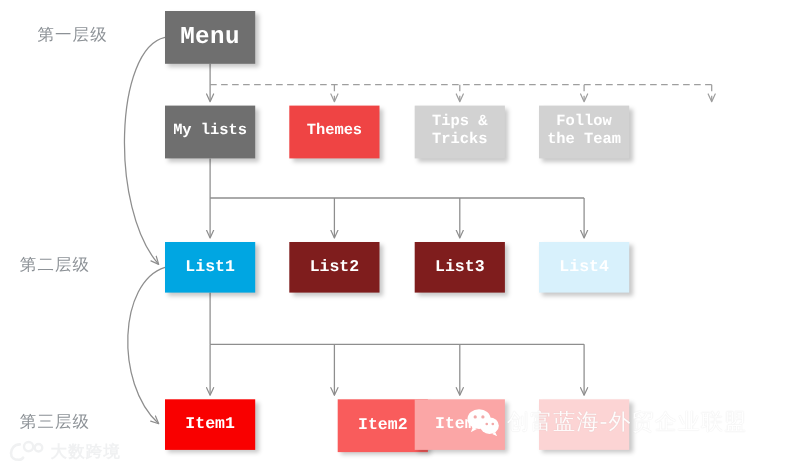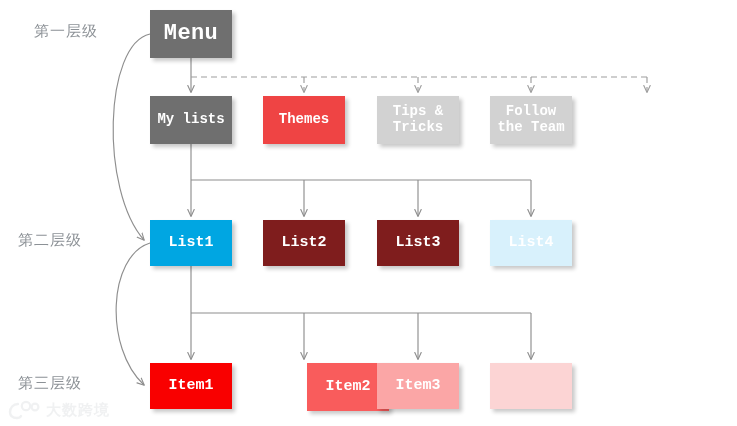--- a/index.html
+++ b/index.html
@@ -190,20 +190,33 @@
   </div>
 
   <div class="node node-item" style="left:377px; top:363px; width:82px; height:46px; background:#fba6a6;">
     <span class="lbl">Item3</span>
   </div>
 
   <div class="node node-item" style="left:490px; top:363px; width:82px; height:46px; background:#fcd4d4;">
     <span class="lbl"></span>
   </div>
 
+  <div id="wm-wechat" style="left:424px; top:370px;">
+    <svg width="30" height="26" viewBox="0 0 30 26">
+      <ellipse cx="11.5" cy="10" rx="10.5" ry="9" fill="#ffffff"></ellipse>
+      <path d="M6,17 L4,22 L9.5,19 Z" fill="#ffffff"></path>
+      <circle cx="8" cy="8" r="1.5" fill="#f2a9a9"></circle>
+      <circle cx="15" cy="8" r="1.5" fill="#f2a9a9"></circle>
+      <ellipse cx="21" cy="16" rx="8.5" ry="7.5" fill="#ffffff"></ellipse>
+      <path d="M26,21.5 L28,25.5 L23.5,23.5 Z" fill="#ffffff"></path>
+      <circle cx="18.5" cy="14.5" r="1.2" fill="#f2a9a9"></circle>
+      <circle cx="24" cy="14.5" r="1.2" fill="#f2a9a9"></circle>
+    </svg>
+    <span class="wm-text">创富蓝海-外贸企业联盟</span>
+  </div>
 
   <div id="wm-brand" style="left:8px; top:400px;">
     <svg width="34" height="20" viewBox="0 0 34 20">
       <path d="M10,4 C5,4 2,8 2,12 C2,16 5,18 9,18 C11,18 12.5,17 13,16" fill="none" stroke="#e4e6e8" stroke-width="2.4" stroke-linecap="round"></path>
       <circle cx="18" cy="6" r="4.2" fill="none" stroke="#e4e6e8" stroke-width="2.2"></circle>
       <circle cx="27" cy="7" r="3.4" fill="none" stroke="#e4e6e8" stroke-width="2.2"></circle>
     </svg>
     <span class="brand-text">大数跨境</span>
   </div>
 

